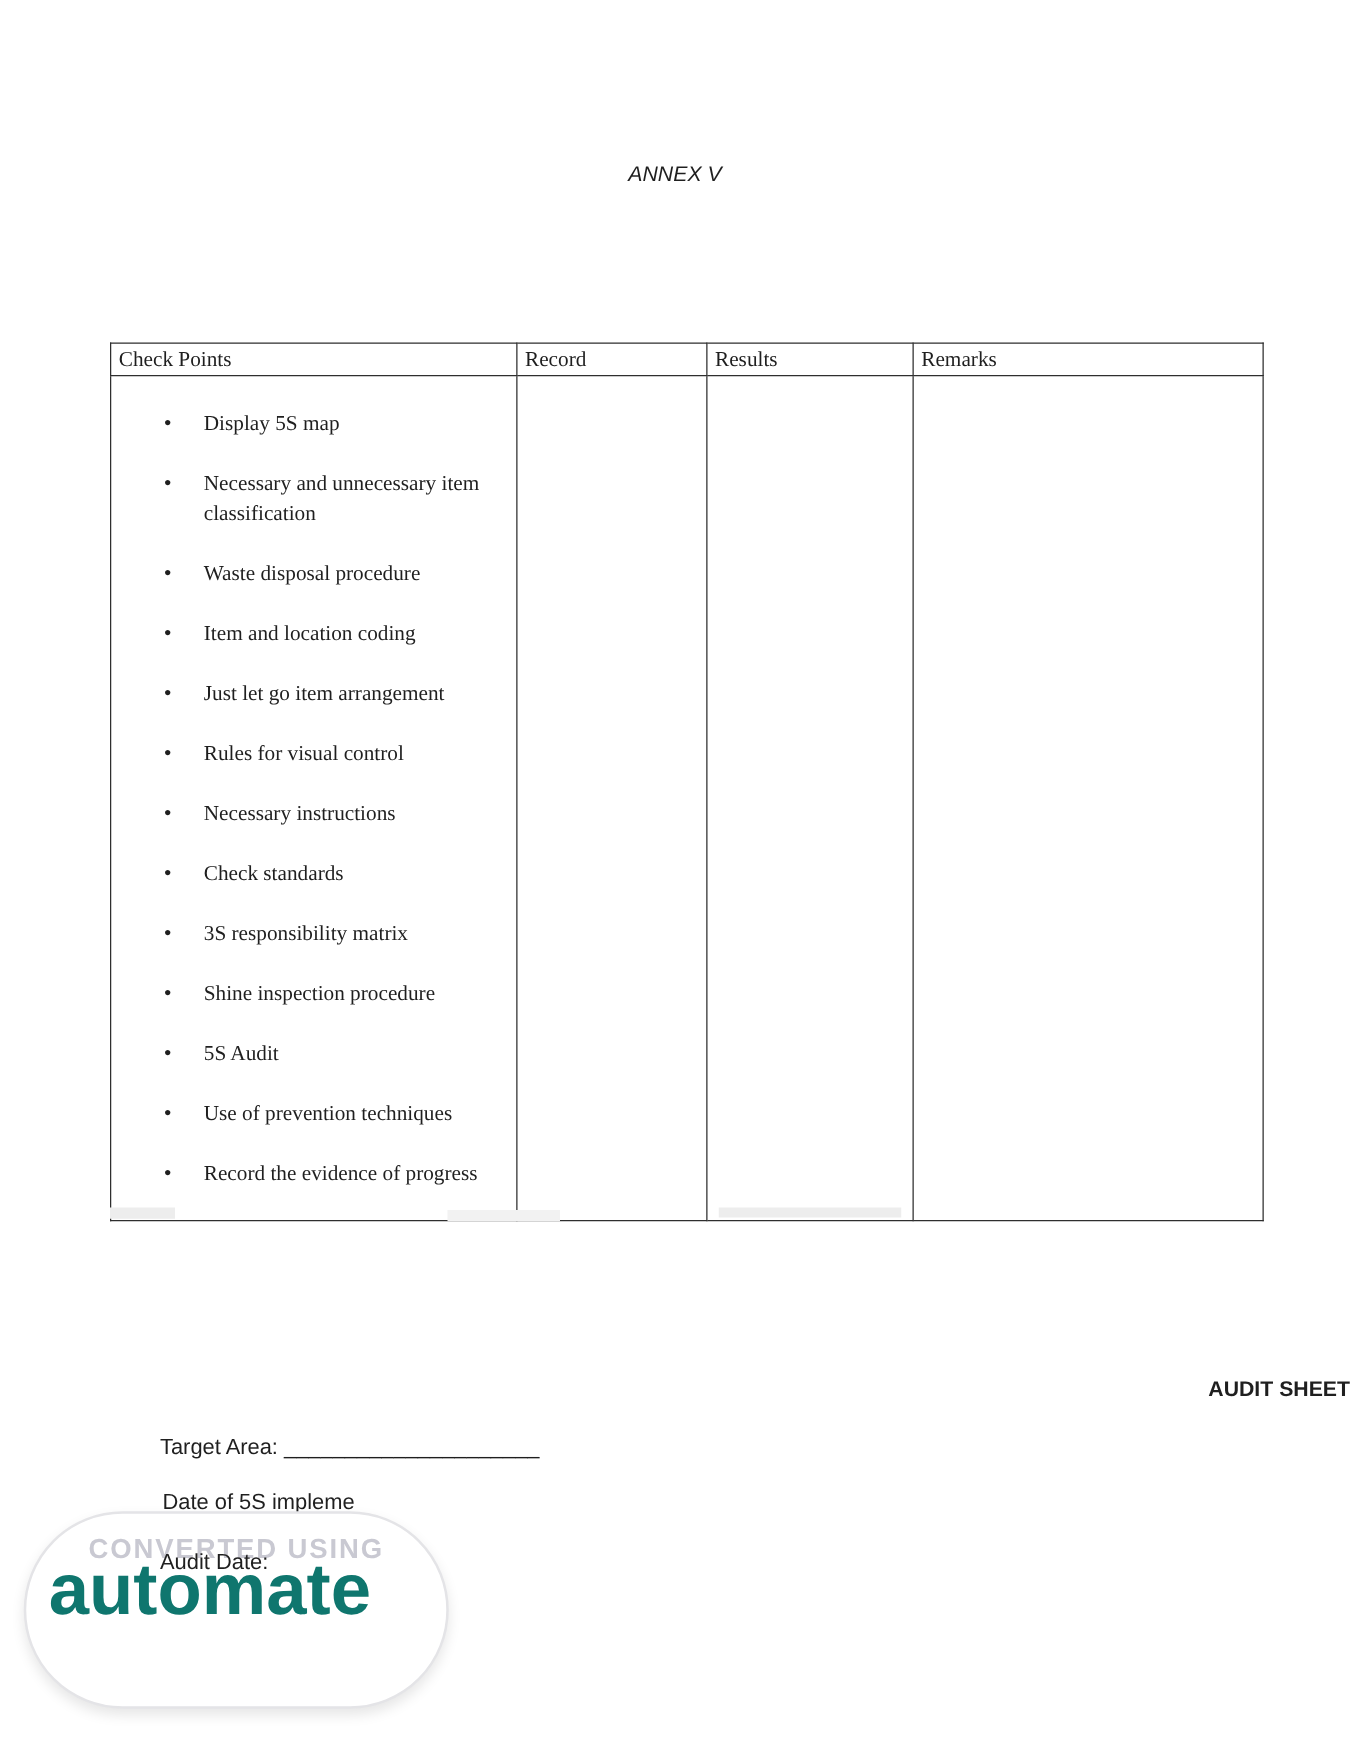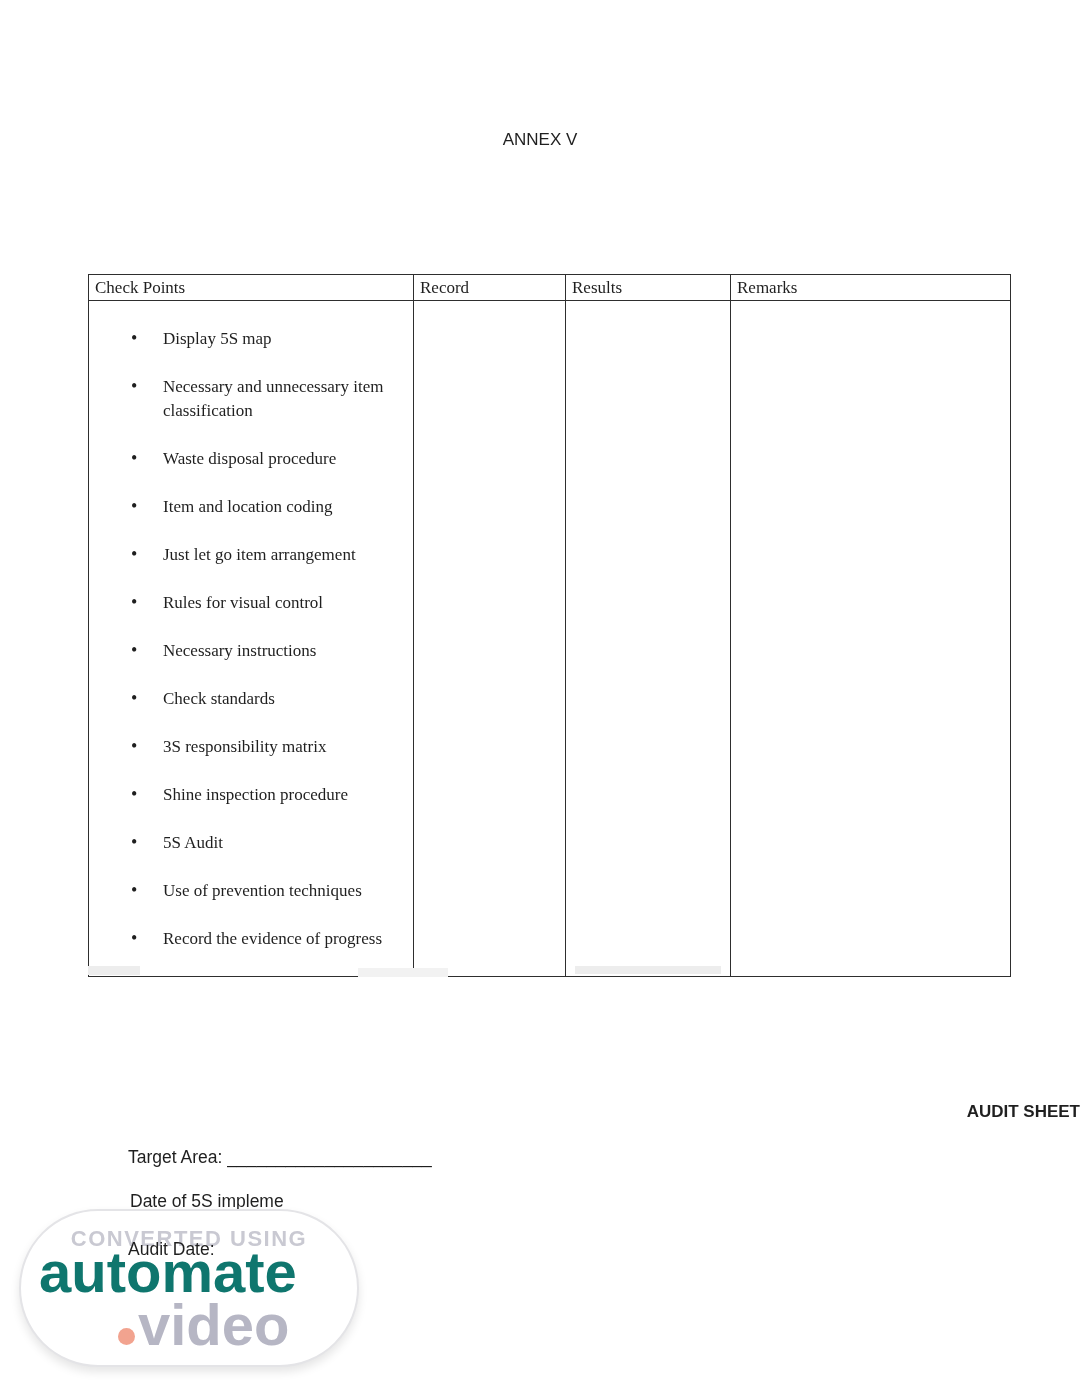--- a/index.html
+++ b/index.html
@@ -1,20 +1,20 @@
 <!DOCTYPE html>
 <html><head>
 <meta charset="utf-8">
 <style>
   html,body { margin:0; padding:0; background:#ffffff; }
   .page {
     position:relative; width:1080px; height:1396px; background:#ffffff;
     font-family:"Liberation Sans", sans-serif; color:#1f1f1f; overflow:hidden;
   }
-  .center-line { position:absolute; left:0; width:100%; text-align:center; font-size:17px; }
+  .center-line { position:absolute; left:0; width:100%; text-align:center; font-size:17px;font-style:italic; }
   #annex-title { top:130px; }
   #checklist-title { top:174px; }
 
   table.checklist {
     position:absolute; left:88px; top:274px; width:922px;
     border-collapse:collapse; table-layout:fixed;font-family:Liberation Serif, serif;
   }
   table.checklist th, table.checklist td { border:1.5px solid #2e2e2e; }
   table.checklist th {
     font-weight:normal; text-align:left; font-size:17px;
@@ -121,16 +121,15 @@
 
   <div class="form-line" id="target-area-line">Target Area: _____________________</div>
 
   <div class="form-line" id="date-line">Date of 5S impleme</div>
 
   <div class="form-line" id="audit-date-line">Audit Date:</div>
 
   <div class="watermark">
     <div class="wm-line1">CONVERTED USING</div>
     <div class="wm-line2">automate</div>
-    <div class="wm-line3"><span class="wm-dot"></span><span>video</span></div>
   </div>
 
 </div>
 
 </body></html>

